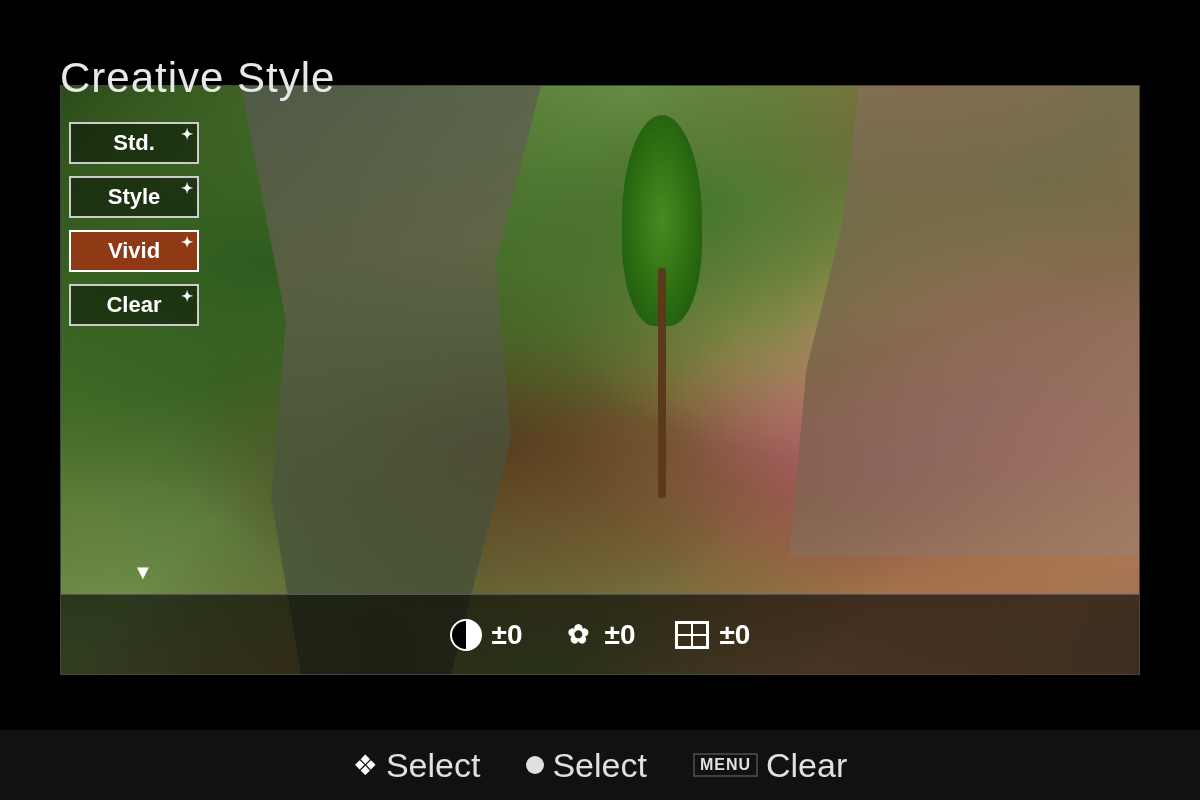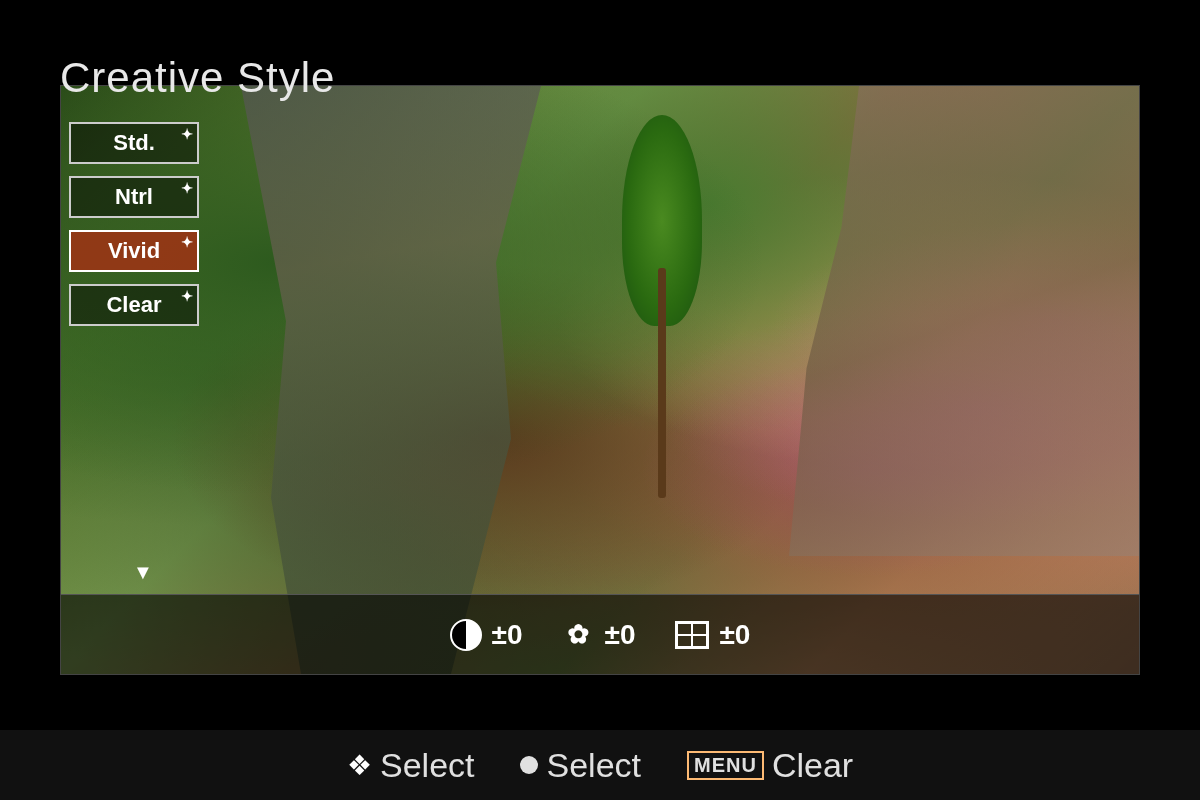--- a/index.html
+++ b/index.html
@@ -226,23 +226,23 @@
 
     .nav-dot {
       width: 18px;
       height: 18px;
       background: #e0e0e0;
       border-radius: 50%;
       display: inline-block;
     }
 
     .menu-badge {
-      border: 2px solid #fdba74;
+      border: 2px solid #404040;
       padding: 1px 5px;
-      font-size: 20px;
+      font-size: 16px;
       color: #e0e0e0;
       font-weight: bold;
       letter-spacing: 1px;
     }
 
     .separator {
       width: 30px;
     }
 
     
@@ -296,21 +296,21 @@
   </div>
 
 
   <div id="style-list">
     <div class="style-item">
       <span class="corner-star">✦</span>
       <span>Std.</span>
     </div>
     <div class="style-item">
       <span class="corner-star">✦</span>
-      <span>Ntrl</span>
+      <span>Style</span>
     </div>
     <div class="style-item active">
       <span class="corner-star">✦</span>
       <span>Vivid</span>
     </div>
     <div class="style-item">
       <span class="corner-star">✦</span>
       <span>Clear</span>
     </div>
   </div>

